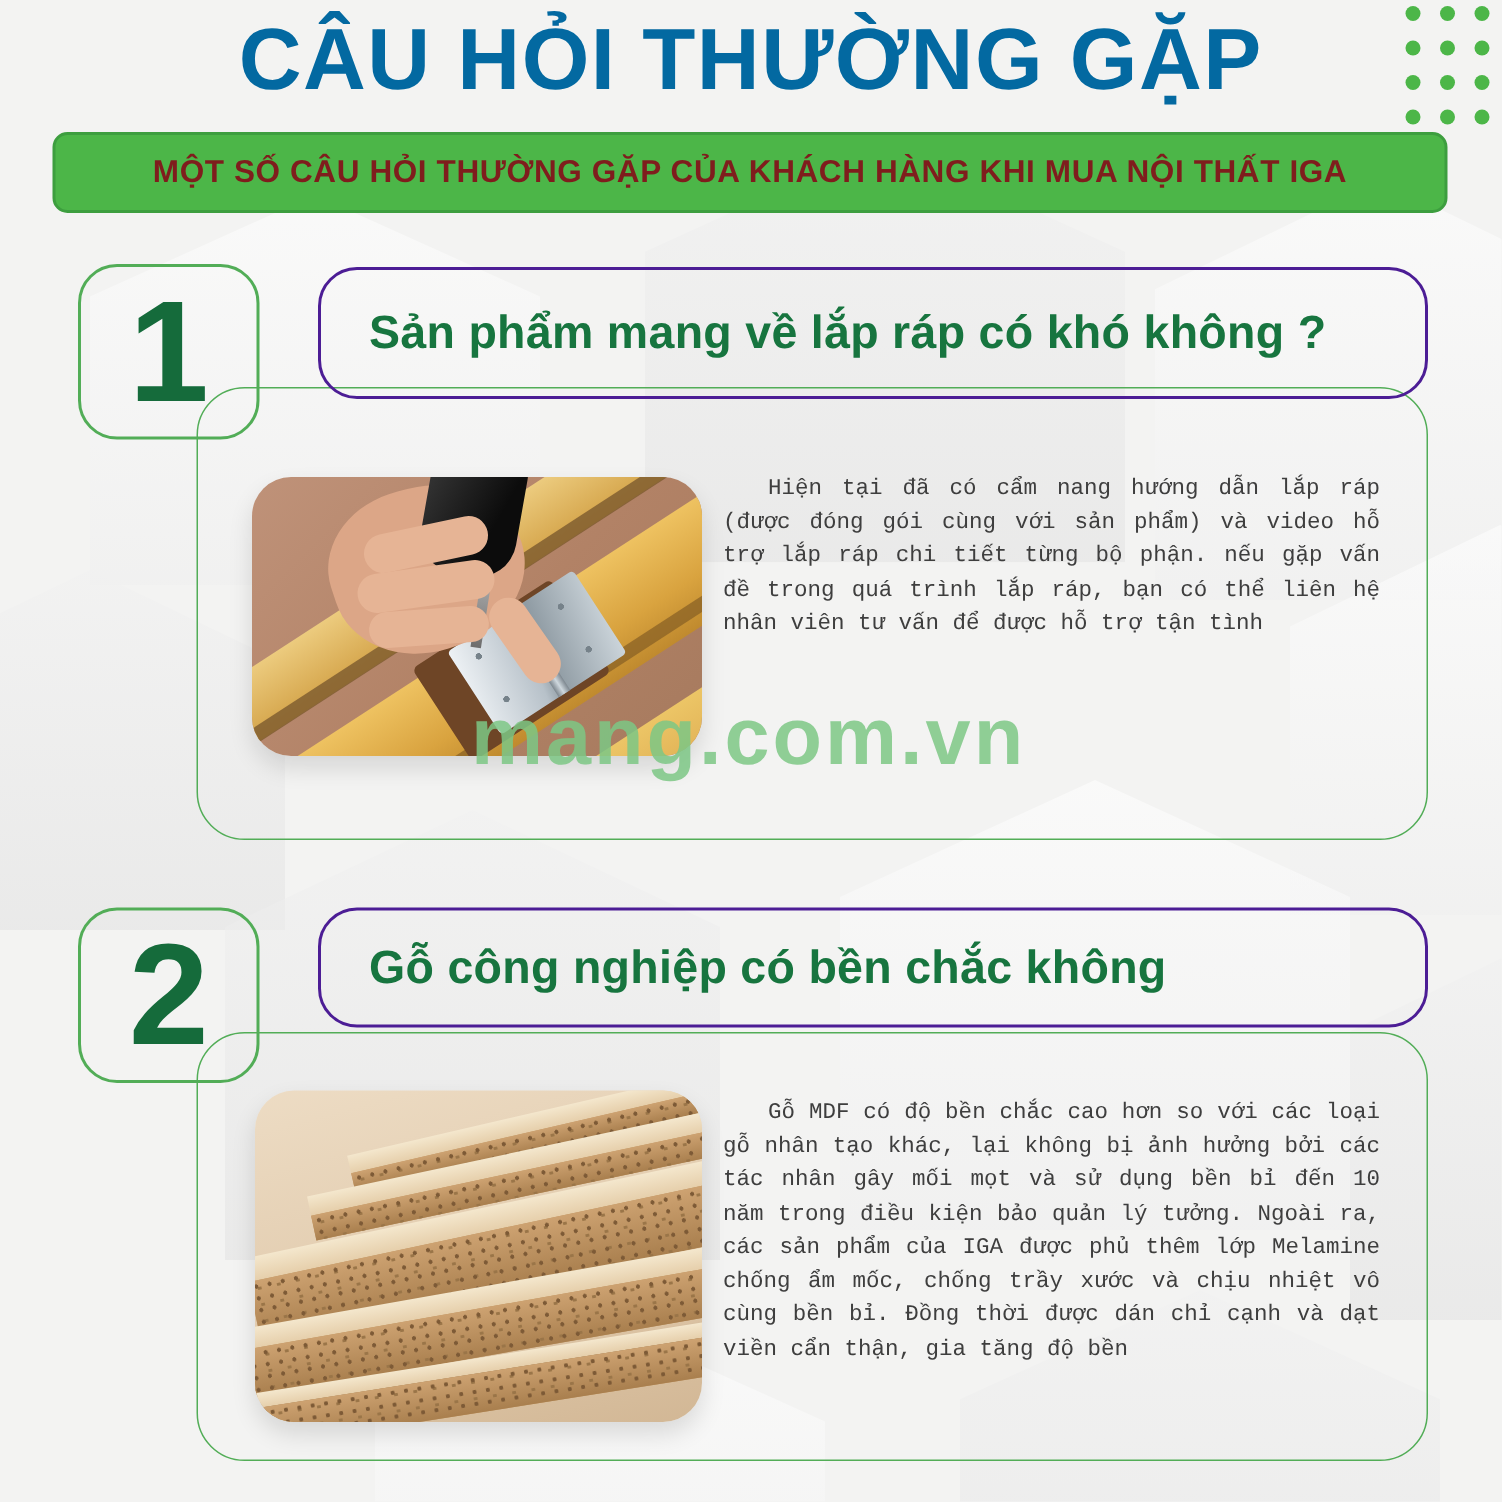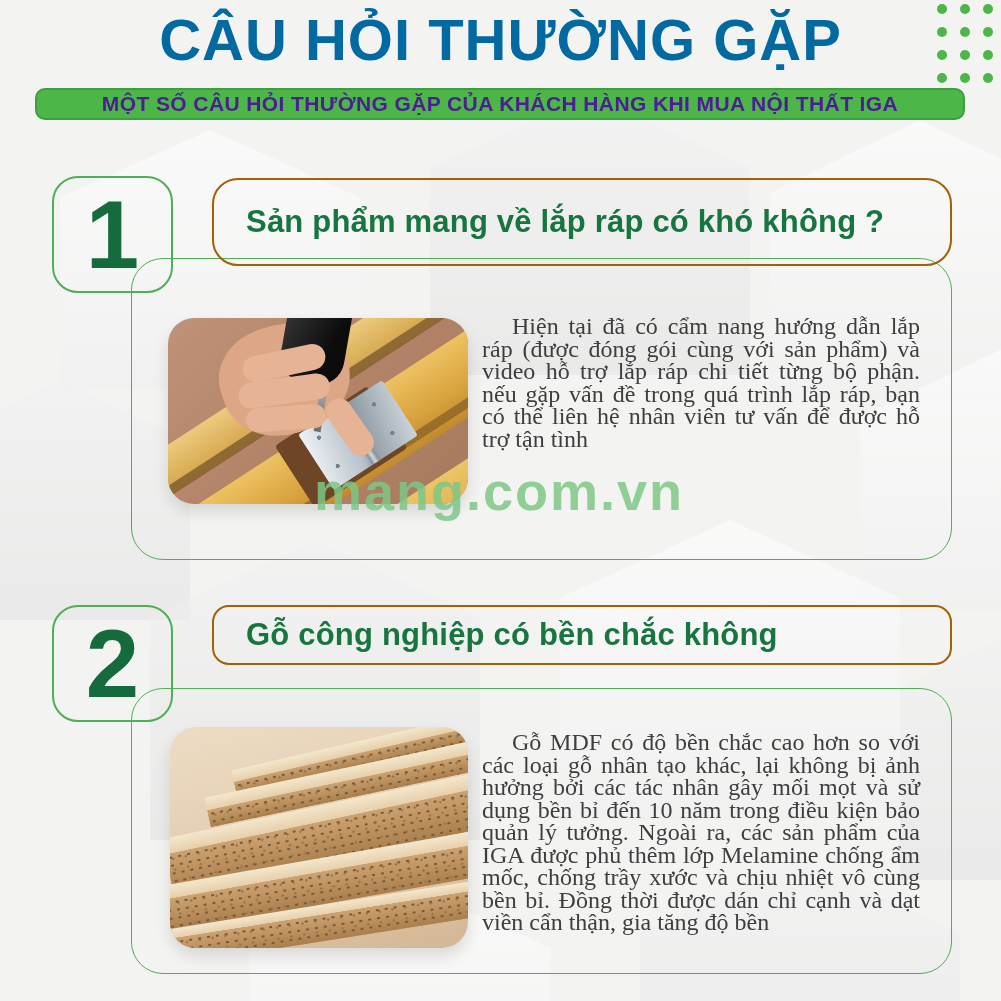--- a/index.html
+++ b/index.html
@@ -27,51 +27,51 @@
     font-size:58px; font-weight:800; letter-spacing:1px;
     color:#0369a1;
   }
   .dots {
     position:absolute; right:8px; top:4px;
     display:grid; grid-template-columns:repeat(3,10px); grid-gap:13px;
   }
   .dots span { width:10px; height:10px; border-radius:50%; background:#4cb648; display:block; }
 
   .banner {
-    position:absolute; left:35px; top:88px; width:930px; height:32px;
+    position:absolute; left:35px; top:88px; width:930px; height:54px;
     background:#4cb648; border:2px solid #3d9e3f; border-radius:10px;
     display:flex; align-items:center; justify-content:center;
-    color:#4c1d95; font-size:21px; font-weight:700; letter-spacing:.4px;
+    color:#7f1d1d; font-size:21px; font-weight:700; letter-spacing:.4px;
     white-space:nowrap;
   }
 
   
   .num-box {
     position:absolute; width:121px; height:117px;
     border:2.5px solid #52ad57; border-radius:26px;
     display:flex; align-items:center; justify-content:center;
     color:#156b3b; font-size:96px; font-weight:800; line-height:1;
   }
   .q-box {
     position:absolute; left:212px; width:740px;
-    border:2px solid #a16207; border-radius:26px;
+    border:2px solid #4c1d95; border-radius:26px;
     display:flex; align-items:center;
     padding-left:32px;
     color:#17753f; font-size:31px; font-weight:800; letter-spacing:.2px;
   }
   .c-box {
     position:absolute; left:131px; width:821px;
     border:1.8px solid #52ad57; border-radius:32px;
     background:transparent;
   }
   .answer {
     position:absolute; width:438px;
     text-align:justify; text-indent:30px;
-    font-size:24px; line-height:22.5px; color:#3e3e3e;
-    font-family:Liberation Serif, serif;
+    font-size:15px; line-height:22.5px; color:#3e3e3e;
+    font-family:Liberation Mono, monospace;
   }
   .watermark {
     position:absolute; left:314px; top:460px;
     font-size:54px; font-weight:800; letter-spacing:2px;
     color:rgba(124,199,133,.85); z-index:6;
   }
 
   
   .photo {
     position:absolute; overflow:hidden; border-radius:26px;
@@ -188,21 +188,21 @@
   <div class="p1-finger f3"></div>
   <div class="p1-finger f4"></div>
 </div>
 
 <p class="answer" style="left:482px; top:315px;">Hiện tại đã có cẩm nang hướng dẫn lắp ráp (được đóng gói cùng với sản phẩm) và video hỗ trợ lắp ráp chi tiết từng bộ phận. nếu gặp vấn đề trong quá trình lắp ráp, bạn có thể liên hệ nhân viên tư vấn để được hỗ trợ tận tình</p>
 
 <div class="watermark">mang.com.vn</div>
 
 <div class="c-box" style="top:688px; height:286px;"></div>
 <div class="num-box" style="left:52px; top:605px;">2</div>
-<div class="q-box" style="top:605px; height:60px;border-radius:17px;">Gỗ công nghiệp có bền chắc không</div>
+<div class="q-box" style="top:605px; height:80px;">Gỗ công nghiệp có bền chắc không</div>
 
 <div class="photo photo2">
 
   <div class="board" style="left:60px; top:6px;  width:330px; transform:rotate(-13deg);">
     <div class="top" style="height:12px;"></div>
     <div class="edge" style="height:13px;"></div>
   </div>
   <div class="board" style="left:34px; top:34px; width:350px; transform:rotate(-12deg);">
     <div class="top" style="height:13px;"></div>
     <div class="edge" style="height:17px;"></div>

